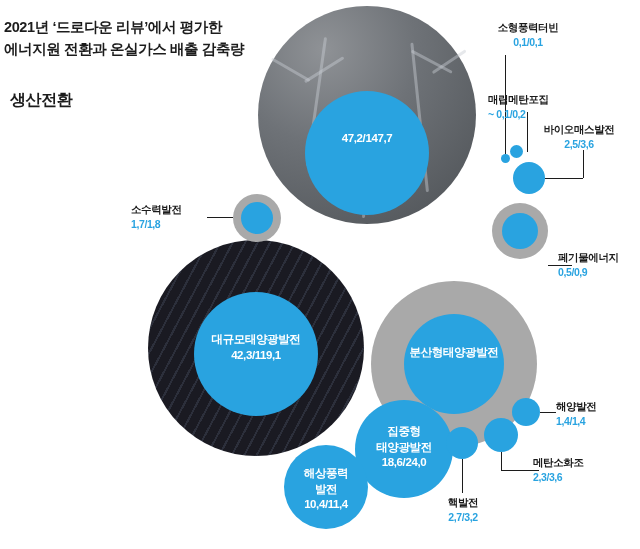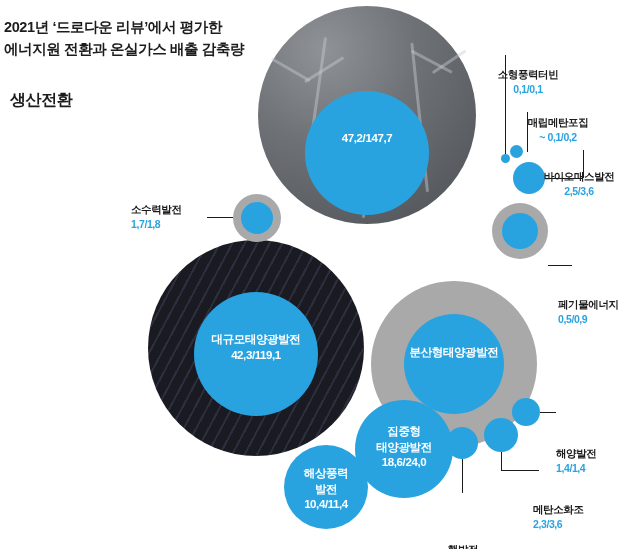--- a/index.html
+++ b/index.html
@@ -124,21 +124,21 @@
     font-weight: bold;
     display: block;
     color: #1c1c1c;
   }
   .callout .val {
     font-size: 10.5px;
     font-weight: bold;
     display: block;
     color: #29a3e0;
   }
-  .callout.right { text-align: left; margin-top: 47px; }
+  .callout.right { text-align: left; }
   .callout.left  { text-align: left; }
 
   .leader {
     position: absolute;
     background: #1c1c1c;
   }
   .leader.h { height: 1px; }
   .leader.v { width: 1px; }
 </style>
 </head>
@@ -199,21 +199,21 @@
 
   <div class="bubble core" style="left:501px; top:154px; width:9px; height:9px;"></div>
   <div class="leader v" style="left:505px; top:55px; height:99px;"></div>
   <div class="callout right" style="left:468px; top:20px; width:120px; text-align:center;">
     <span class="name">소형풍력터빈</span>
     <span class="val">0,1/0,1</span>
   </div>
 
   <div class="bubble core" style="left:510px; top:145px; width:13px; height:13px;"></div>
   <div class="leader v" style="left:527px; top:112px; height:40px;"></div>
-  <div class="callout right" style="left:488px; top:68px; width:140px; text-align:center;">
+  <div class="callout right" style="left:488px; top:92px; width:140px; ">
     <span class="name">매립메탄포집</span>
     <span class="val">~ 0,1/0,2</span>
   </div>
 
   <div class="bubble core" style="left:513px; top:162px; width:32px; height:32px;"></div>
   <div class="leader h" style="left:545px; top:178px; width:38px;"></div>
   <div class="leader v" style="left:583px; top:150px; height:28px;"></div>
   <div class="callout right" style="left:518px; top:122px; width:122px; text-align:center;">
     <span class="name">바이오매스발전</span>
     <span class="val">2,5/3,6</span>

